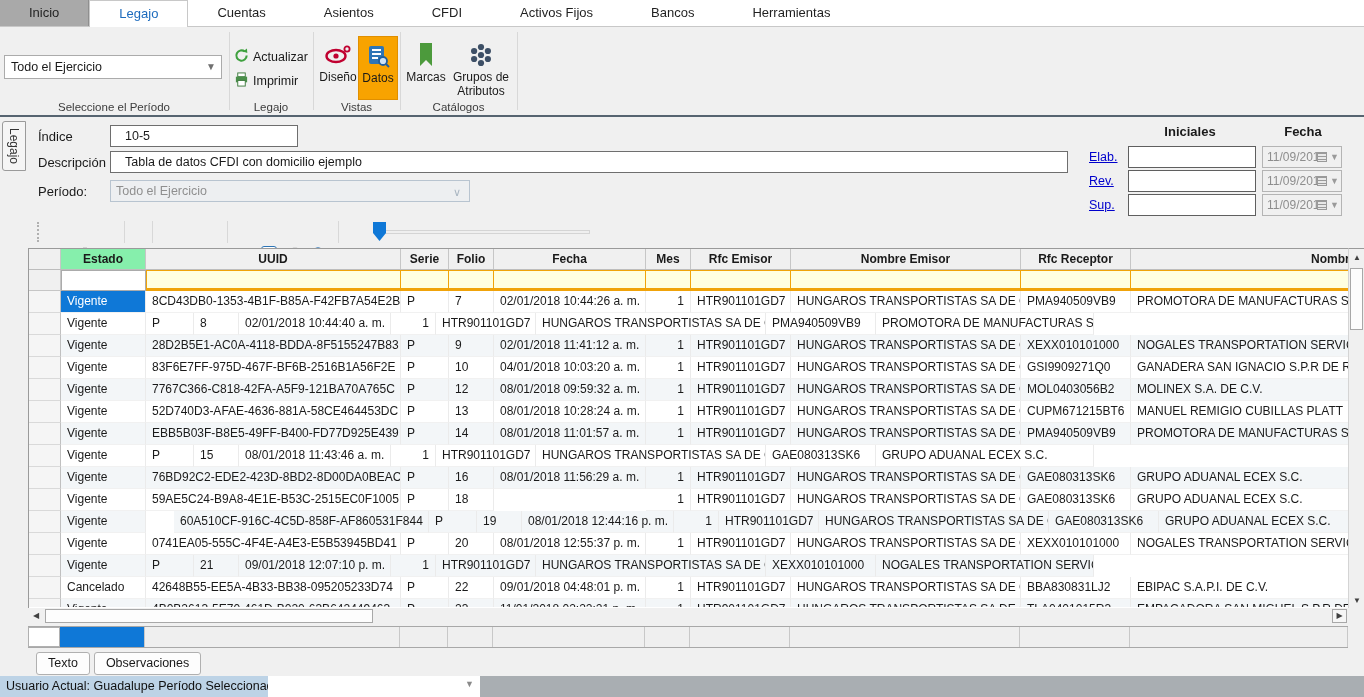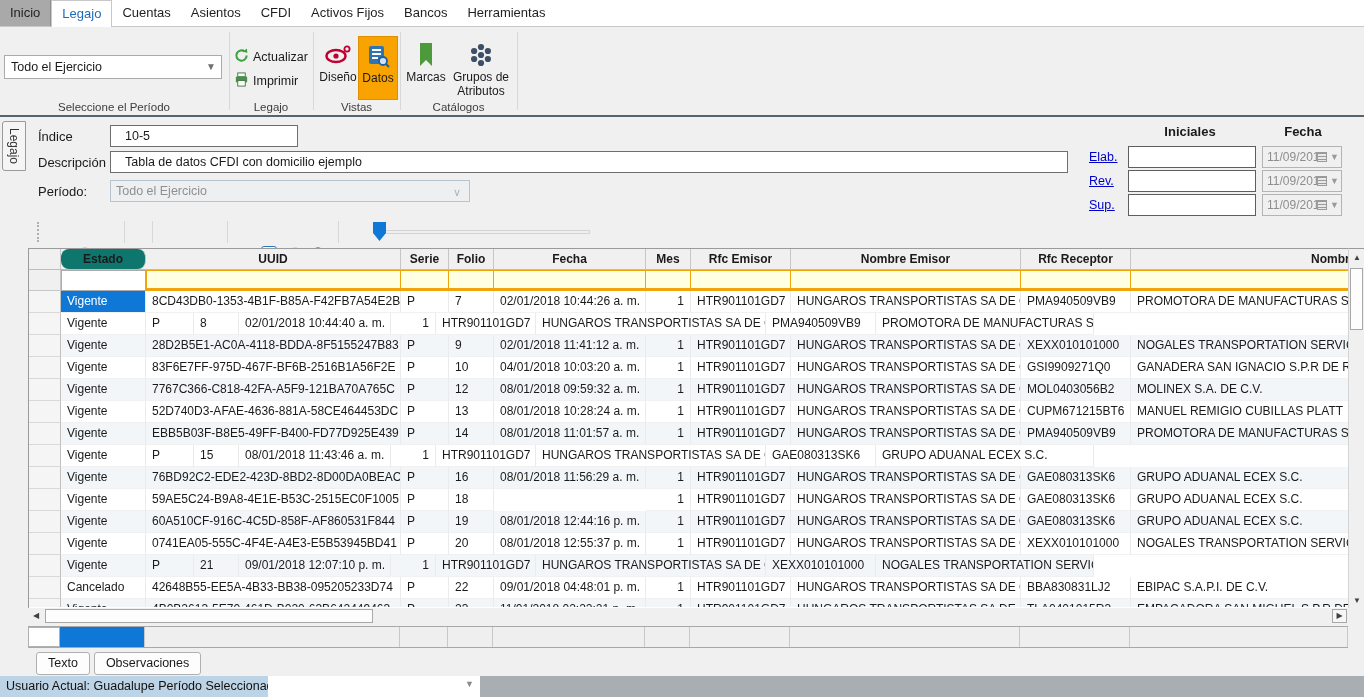--- a/index.html
+++ b/index.html
@@ -3,21 +3,21 @@
 <meta charset="utf-8">
 <style>
   * { margin:0; padding:0; box-sizing:border-box; }
   html,body { width:1364px; height:697px; }
   body { font-family:"Liberation Sans", sans-serif; font-size:12px; color:#1a1a1a;
          background:#f0f0f0; position:relative; overflow:hidden; }
 
   
   .tabbar { position:absolute; top:0; left:0; width:1364px; height:27px; background:#fff;
             border-bottom:1px solid #c8c8c8; display:flex; }
-  .tab { padding:0 10px; line-height:26px; font-size:13px; color:#1f1f1f; cursor:default; }
+  .tab { padding:0 29px; line-height:26px; font-size:13px; color:#1f1f1f; cursor:default; }
   .tab.inicio { background:#a9a9a9; border-right:1px solid #8f8f8f; }
   .tab.active { color:#1d6bbd; background:#fff; border:1px solid #c8c8c8; border-bottom:none;
                 height:27px; position:relative; z-index:2; }
 
   
   .ribbon { position:absolute; top:27px; left:0; width:1364px; height:88px; background:#f0f0f0; }
   .rsep { position:absolute; top:5px; width:1px; height:78px; background:#d8d8d8; }
   .grouplabel { position:absolute; top:74px; text-align:center; font-size:11.5px; color:#3c3c3c; }
   .period-combo { position:absolute; left:4px; top:28px; width:218px; height:24px; background:#fff;
                   border:1px solid #ababab; line-height:22px; padding-left:6px; font-size:12.5px; }
@@ -66,21 +66,21 @@
                   border:1px solid #d4d4d4; }
   .slider-thumb { position:absolute; left:373px; top:4px; width:13px; height:19px; background:#0f78d7;
                   clip-path:polygon(0 0,100% 0,100% 58%,50% 100%,0 58%); }
 
   
   .grid { position:absolute; left:28px; top:248px; width:1320px; height:360px;
           border-top:1px solid #9a9a9a; border-left:1px solid #9a9a9a; background:#fff; }
   .g-head { display:flex; height:21px; background:#f0f0f0; border-bottom:1px solid #bdbdbd; }
   .g-hcell { flex:none; height:20px; border-right:1px solid #c6c6c6; font-weight:bold; font-size:12px;
              text-align:center; line-height:20px; white-space:nowrap; overflow:hidden; }
-  .g-hcell.white { background:#0f766e;border-radius:8px; }
+  .g-hcell.white { background:#86efac; }
   .g-hcell.last { text-align:left; padding-left:180px; }
   .rowhead-h { background:#f0f0f0; }
   .g-filter { display:flex; height:21px; background:#f0f0f0; }
   .f-cell { flex:none; height:21px; }
   .f-gray { background:#f0f0f0; border-right:1px solid #c6c6c6; border-bottom:1px solid #c6c6c6; }
   .f-white { background:#fff; border:1px solid #ababab; }
   .f-yellow { background:#ffffe1; border-top:1px solid #f0a30a; border-right:1px solid #f0a30a;
               border-bottom:3px solid #f0a30a; }
   .f-yfirst { border-left:1px solid #f0a30a; }
   .g-rows { height:316px; overflow:hidden; background:#fff; }
@@ -497,21 +497,21 @@
         <div class="g-cell r" style="width: 152px; margin-top: 40px;">08/01/2018 12:09:52 p. m.</div>
         <div class="g-cell r" style="width: 45px;">1</div>
         <div class="g-cell" style="width: 100px;">HTR901101GD7</div>
         <div class="g-cell" style="width: 230px;">HUNGAROS TRANSPORTISTAS SA DE CV</div>
         <div class="g-cell" style="width: 110px;">GAE080313SK6</div>
         <div class="g-cell" style="width: 218px;">GRUPO ADUANAL ECEX S.C.</div>
       </div>
       <div class="g-row shade">
         <div class="g-cell rowhead" style="width: 32px;"></div>
         <div class="g-cell" style="width: 85px;">Vigente</div>
-        <div class="g-cell" style="width: 255px;">60A510CF-916C-4C5D-858F-AF860531F844</div>
+        <div class="g-cell" style="width: 255px; margin-left: 28px;">60A510CF-916C-4C5D-858F-AF860531F844</div>
         <div class="g-cell" style="width: 48px;">P</div>
         <div class="g-cell" style="width: 45px;">19</div>
         <div class="g-cell r" style="width: 152px;">08/01/2018 12:44:16 p. m.</div>
         <div class="g-cell r" style="width: 45px;">1</div>
         <div class="g-cell" style="width: 100px;">HTR901101GD7</div>
         <div class="g-cell" style="width: 230px;">HUNGAROS TRANSPORTISTAS SA DE CV</div>
         <div class="g-cell" style="width: 110px;">GAE080313SK6</div>
         <div class="g-cell" style="width: 218px;">GRUPO ADUANAL ECEX S.C.</div>
       </div>
       <div class="g-row">

